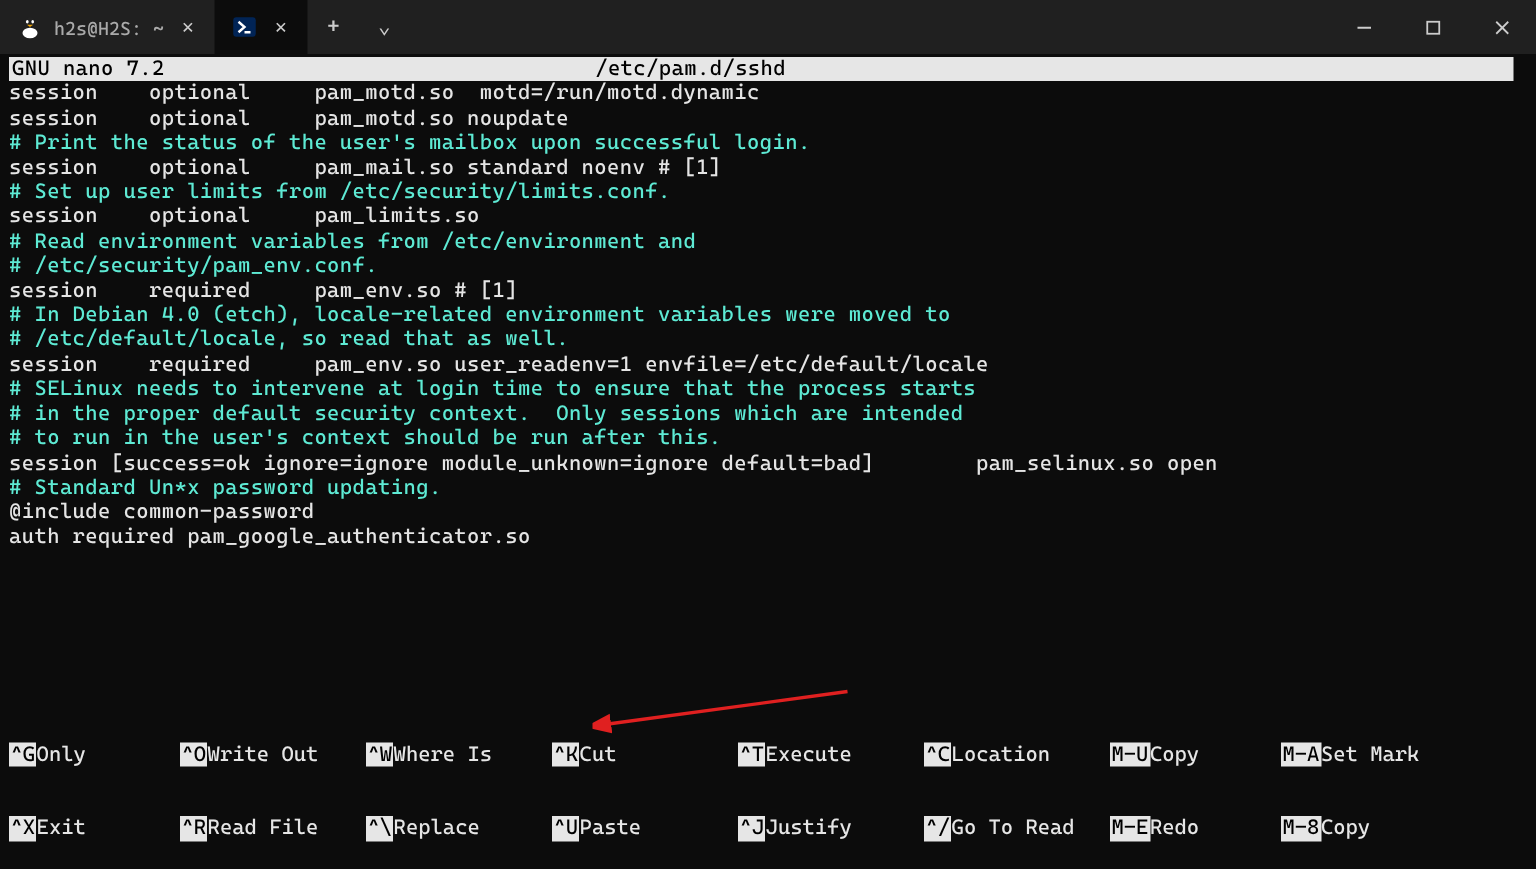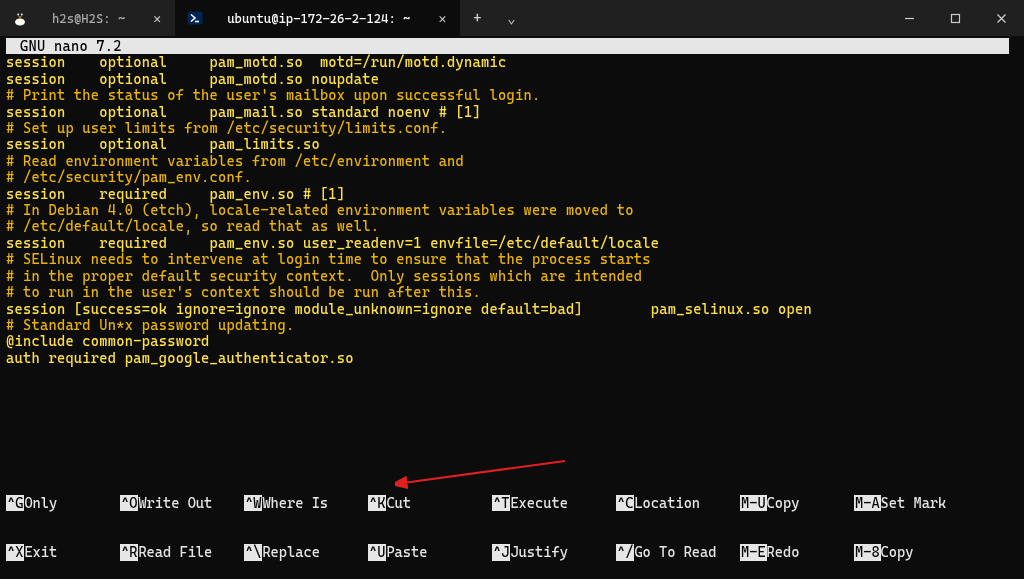--- a/index.html
+++ b/index.html
@@ -16,21 +16,21 @@
     height: 36px;
     background: #202020;
     display: flex;
     align-items: center;
     position: relative;
   }
   .tabs { display: flex; height: 100%; }
   .tab {
     display: flex;
     align-items: center;
-    gap: 24px;
+    gap: 8px;
     padding: 0 10px 0 12px;
     height: 100%;
     font-size: 12.5px;
     color: #cccccc;
     position: relative;
   }
   .tab.inactive { background: #202020; color: #aaaaaa; }
   .tab.active { background: #0c0c0c; color: #ffffff; }
   .tab-icon { width: 16px; height: 16px; display: inline-flex; align-items: center; justify-content: center; }
   .tab-close { width: 16px; height: 16px; display: inline-flex; align-items: center; justify-content: center; color: #cccccc; font-size: 13px; }
@@ -55,24 +55,24 @@
     letter-spacing: 0.02em;
     white-space: pre;
   }
   .headerbar {
     background: #e6e6e6;
     color: #000;
     display: flex;
     width: 1003px;
     margin-bottom: 0;
   }
-  .headerbar .left { padding: 0 14px; }
+  .headerbar .left { padding: 0 2px; }
   .headerbar .mid { flex: 1; text-align: center; }
-  .cmt { color: #eab308; }
-  .wht { color: #fde047; }
+  .cmt { color: #5eead4; }
+  .wht { color: #e5e5e5; }
   .arrow {
     position: absolute;
     left: 395px; top: 455px;
     pointer-events: none;
   }
   .shortcuts {
     position: absolute;
     left: 6px; bottom: 2px;
     width: 1010px;
     color: #e6e6e6;
@@ -105,21 +105,20 @@
       <span class="tab-close">✕</span>
     </div>
     <div class="tab active">
       <span class="tab-icon">
         <svg viewBox="0 0 16 16" width="16" height="16">
             <rect x="0.5" y="1.5" width="15" height="13" rx="2" fill="#012456"></rect>
             <path d="M4 4.5 L8 8 L4 11.5" stroke="#fff" stroke-width="1.6" fill="none"></path>
             <line x1="8" y1="11.5" x2="12" y2="11.5" stroke="#fff" stroke-width="1.6"></line>
           </svg>
       </span>
-      <span>ubuntu@ip-172-26-2-124: ~</span>
       <span class="tab-close">✕</span>
     </div>
     <div class="tab-add">
         <span>+</span>
       </div>
     <div class="tab-dropdown">
         <span>⌄</span>
       </div>
   </div>
   <div class="winctrl">
@@ -137,20 +136,21 @@
         <svg width="11" height="11">
           <line x1="1.5" y1="1.5" x2="9.5" y2="9.5" stroke="#ccc" stroke-width="1.2"></line>
           <line x1="9.5" y1="1.5" x2="1.5" y2="9.5" stroke="#ccc" stroke-width="1.2"></line>
         </svg>
       </div>
   </div>
 </div>
 
 <div class="terminal"><div class="headerbar">
     <span class="left">GNU nano 7.2</span>
+    <span class="mid">/etc/pam.d/sshd</span>
     <span style="width:200px;"></span>
   </div><span class="wht">session    optional     pam_motd.so  motd=/run/motd.dynamic</span>
 <span class="wht">session    optional     pam_motd.so noupdate</span>
 <span class="cmt"># Print the status of the user's mailbox upon successful login.</span>
 <span class="wht">session    optional     pam_mail.so standard noenv # [1]</span>
 <span class="cmt"># Set up user limits from /etc/security/limits.conf.</span>
 <span class="wht">session    optional     pam_limits.so</span>
 <span class="cmt"># Read environment variables from /etc/environment and</span>
 <span class="cmt"># /etc/security/pam_env.conf.</span>
 <span class="wht">session    required     pam_env.so # [1]</span>

